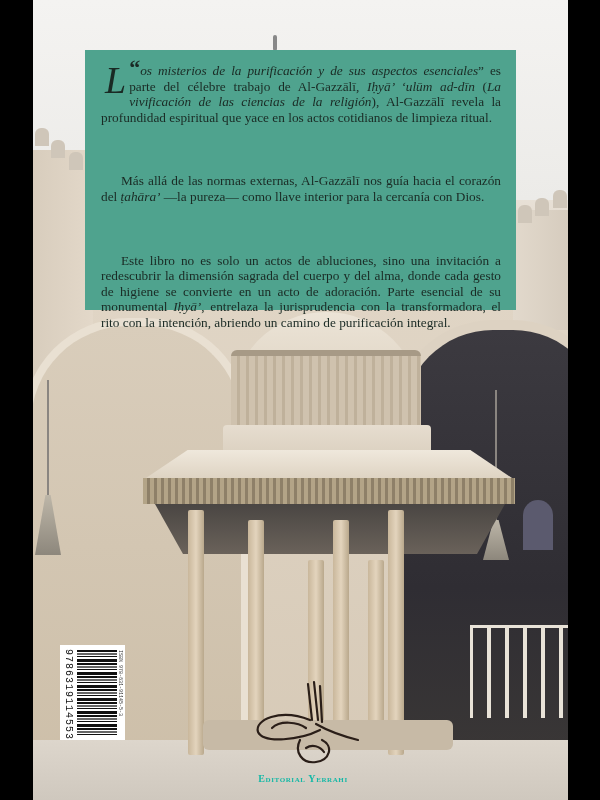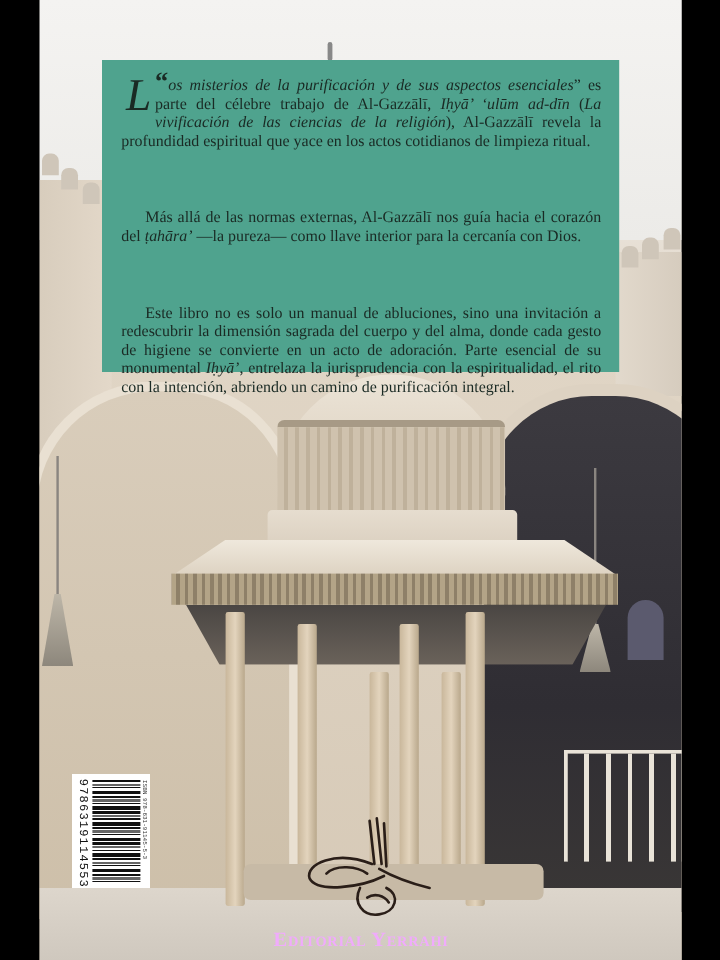--- a/index.html
+++ b/index.html
@@ -45,22 +45,22 @@
   
   .barcode { position:absolute; left:60px; top:645px; width:65px; height:95px; background:#fff; box-sizing:border-box; padding:4px 3px; }
   .barcode-digits { position:absolute; left:2px; top:4px; width:12px; height:88px; font-family:"Liberation Mono", monospace; font-size:10px;
     writing-mode:vertical-rl; color:#111; letter-spacing:1px; }
   .barcode-bars { position:absolute; left:17px; top:5px; width:40px; height:86px;
     background:repeating-linear-gradient(180deg,#111 0 2px,#fff 2px 3px,#666 3px 5px,#fff 5px 6px,#111 6px 7px,#fff 7px 9px,#111 9px 12px,#fff 12px 13px); }
   .barcode-small { position:absolute; left:57px; top:5px; width:6px; height:80px; font-size:5px; writing-mode:vertical-rl; color:#333; font-family:"Liberation Mono", monospace; }
 
   
   .tughra { position:absolute; left:250px; top:680px; width:110px; height:90px; }
-  .publisher { position:absolute; left:228px; top:773px; width:150px; font-family:"Liberation Serif", serif;
-    font-size:17px; font-variant:small-caps; font-weight:bold; letter-spacing:0.6px; color:#f0abfc; }
+  .publisher { position:absolute; left:228px; top:773px; width:150px; text-align:center; font-family:"Liberation Serif", serif;
+    font-size:10px; font-variant:small-caps; font-weight:bold; letter-spacing:0.6px; color:#14b8a6; }
 </style>
 </head>
 <body>
 
 <div class="cover">
   <div class="sky"></div>
   <div class="arch-band"></div>
   <div class="wall-left"></div>
   <div class="merlon" style="left:2px;top:128px"></div>
   <div class="merlon" style="left:18px;top:140px"></div>
@@ -97,21 +97,21 @@
 </div>
 
 <div class="panel">
   <p>
     <span class="quote-mark">“</span><span class="dropcap">L</span><i>os misterios de la purificación y de sus aspectos esenciales</i><span>”</span><span> es parte del célebre trabajo de Al-Gazzālī, </span><i>Iḥyā’ ‘ulūm ad-dīn</i><span> (</span><i>La vivificación de las ciencias de la religión</i><span>), Al-Gazzālī revela la profundidad espiritual que yace en los actos cotidianos de limpieza ritual.</span>
   </p>
   <p class="indent">
     <span>Más allá de las normas externas, Al-Gazzālī nos guía hacia el corazón del </span><i>ṭahāra’</i><span> —la pureza— como llave interior para la cercanía con Dios.</span>
   </p>
   <p class="indent">
-    <span>Este libro no es solo un manual de abluciones, sino una invitación a redescubrir la dimensión sagrada del cuerpo y del alma, donde cada gesto de higiene se convierte en un acto de adoración. Parte esencial de su monumental </span><i>Iḥyā’</i><span>, entrelaza la jurisprudencia con la espiritualidad, el rito con la intención, abriendo un camino de purificación integral.</span>
+    <span>Este libro no es solo un actos de abluciones, sino una invitación a redescubrir la dimensión sagrada del cuerpo y del alma, donde cada gesto de higiene se convierte en un acto de adoración. Parte esencial de su monumental </span><i>Iḥyā’</i><span>, entrelaza la jurisprudencia con la transformadora, el rito con la intención, abriendo un camino de purificación integral.</span>
   </p>
 </div>
 
 <div class="barcode">
   <div class="barcode-digits">9786319114553</div>
   <div class="barcode-bars"></div>
   <div class="barcode-small">ISBN 978-631-91145-5-3</div>
 </div>
 
 <svg class="tughra" viewBox="0 0 110 90">

